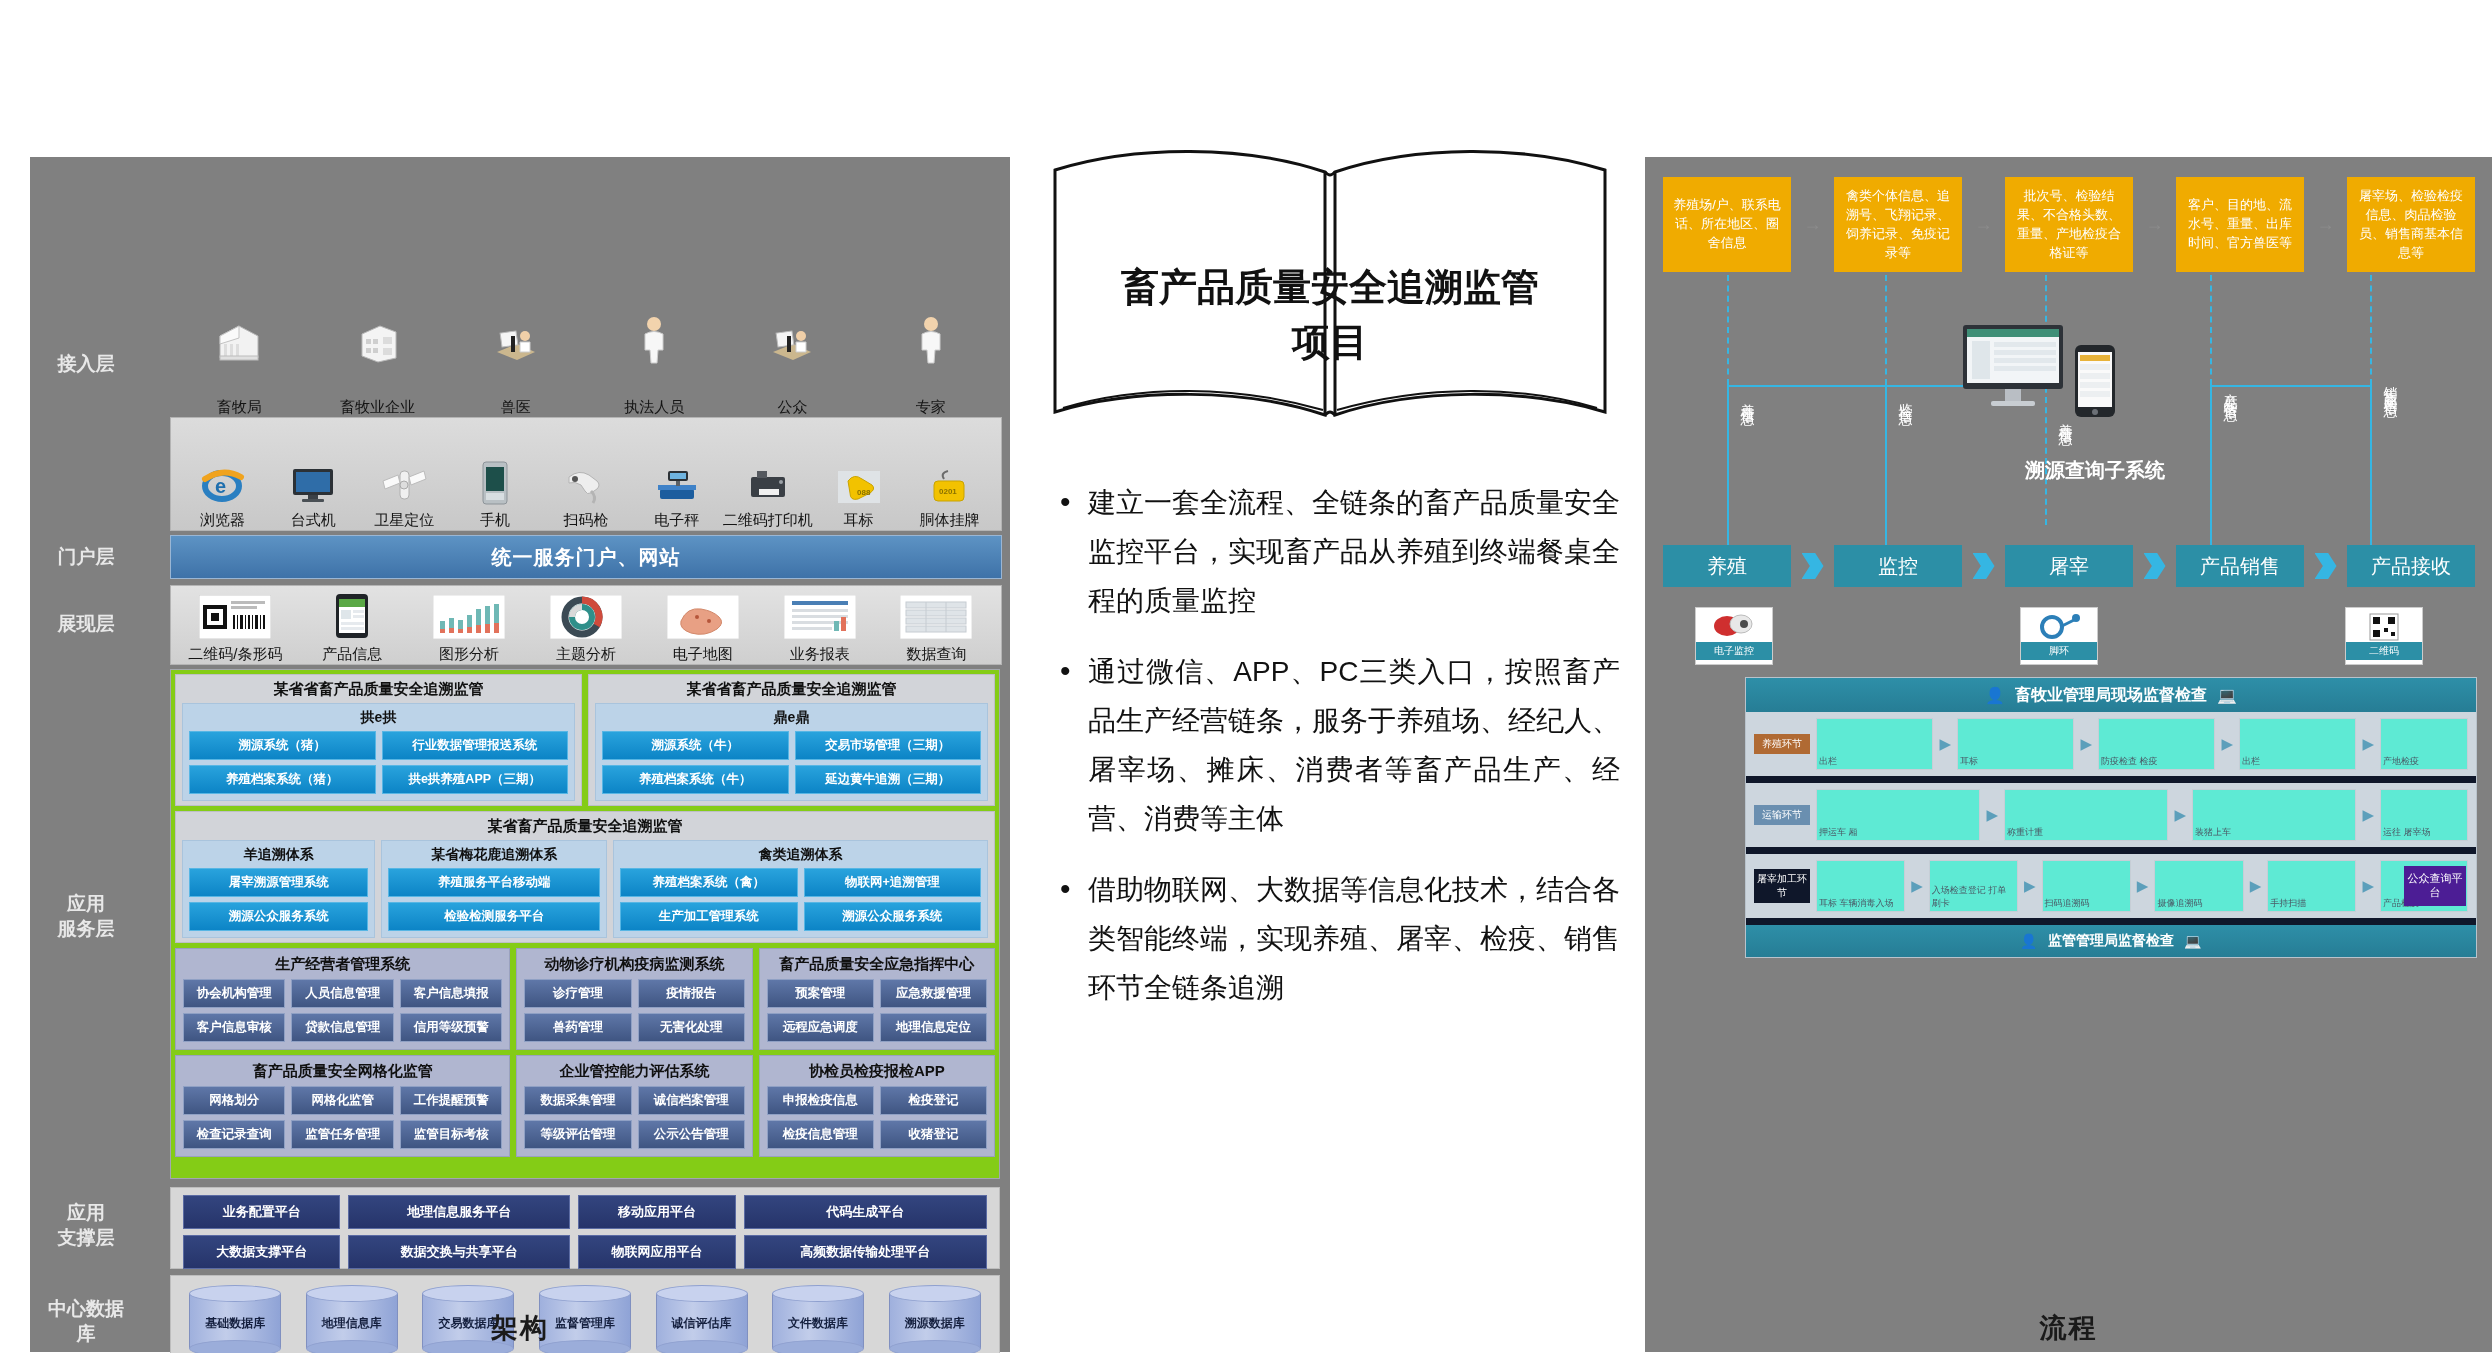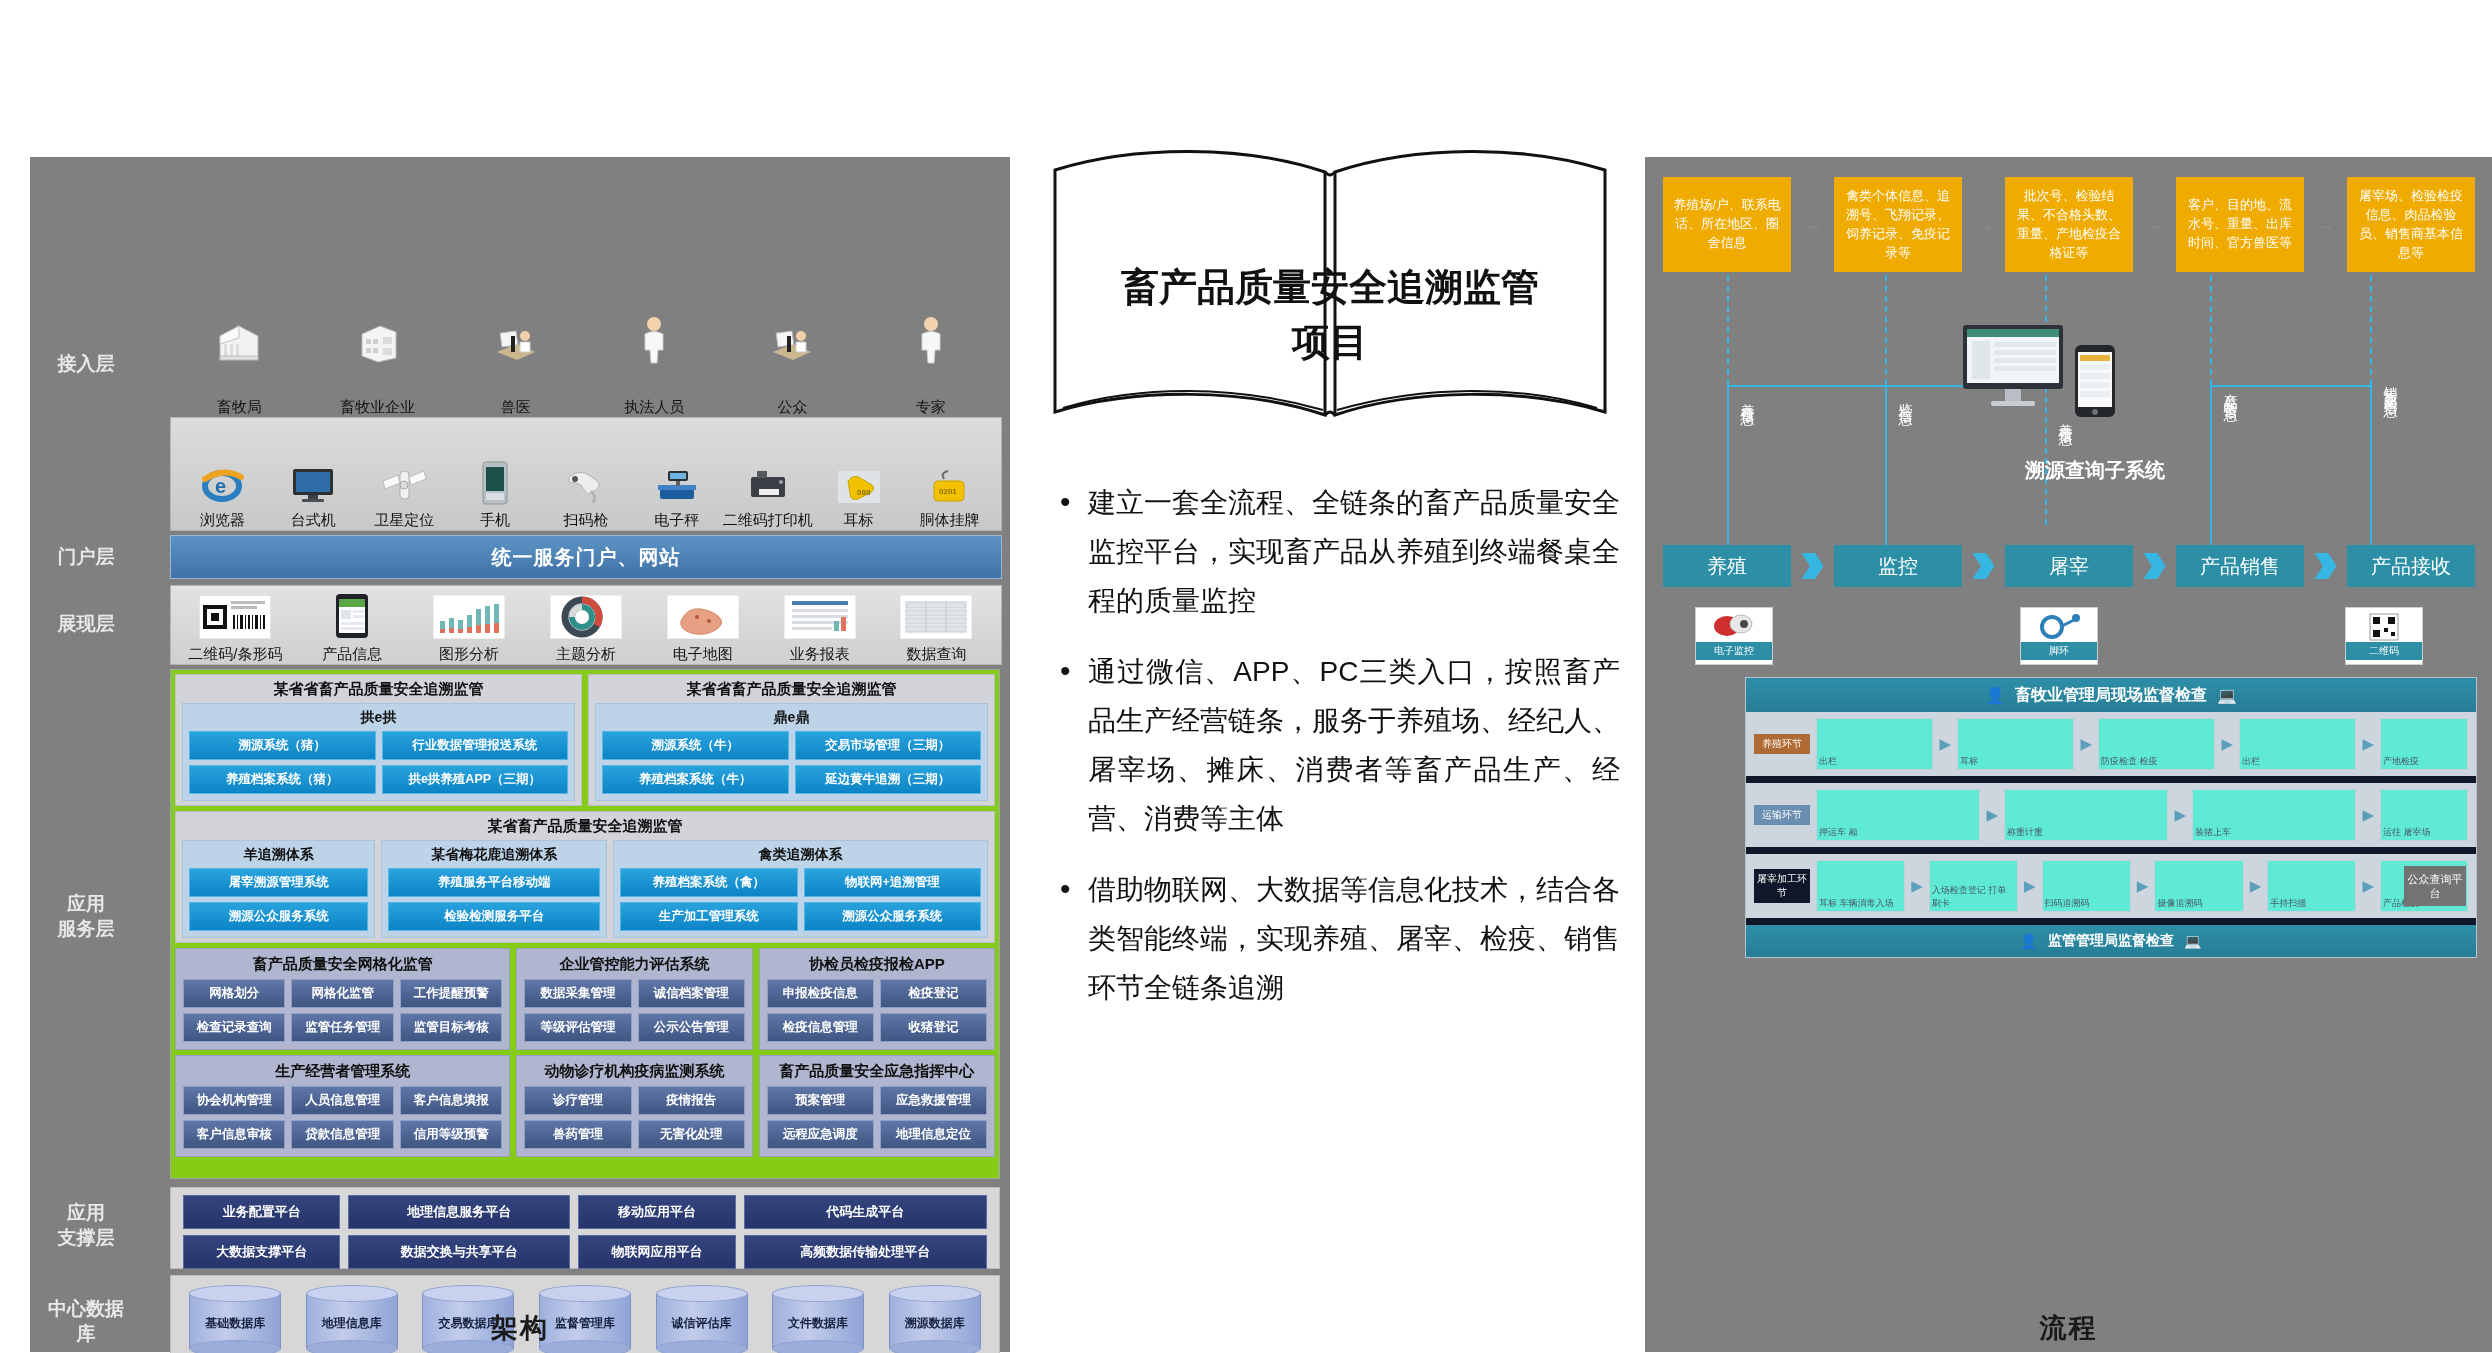--- a/index.html
+++ b/index.html
@@ -120,22 +120,22 @@
   .mon-tag{width:54px;flex:none;color:#fff;font-size:10px;text-align:center;padding:3px 1px;}
   .thumb{flex:1;height:50px;background:#5eead4;border:1px solid #c6ced6;position:relative;overflow:hidden;}
   .arw{color:#5c9fbb;font-size:15px;flex:none;}
   .mon-foot{height:32px;background:linear-gradient(#2e8fa8,#267d95);color:#fff;
      font-size:14px;font-weight:bold;display:flex;align-items:center;justify-content:center;gap:10px;}
 
   .round-ico{position:absolute;width:76px;height:56px;background:#fff;border:1px solid #ccc;
      display:flex;flex-direction:column;align-items:center;justify-content:center;}
   .round-cap{background:#2c8fa6;color:#fff;font-size:10px;width:100%;text-align:center;padding:2px 0;}
 
-  .pubq{position:absolute;right:10px;width:58px;background:#737373;color:#fff;font-size:11px;
-     text-align:center;padding:6px 2px;line-height:1.3;}
+  .pubq{position:absolute;right:10px;width:58px;background:#4c1d95;color:#fff;font-size:11px;
+     text-align:center;padding:6px 2px;line-height:1.3;font-family:Liberation Mono, monospace;}
 </style>
 </head>
 <body>
 
 <div class="panel" id="left-panel">
 
   <div class="layer-label" style="top:195px;">接入层</div>
   <div class="layer-label" style="top:388px;">门户层</div>
   <div class="layer-label" style="top:455px;">展现层</div>
   <div class="layer-label" style="top:735px;">应用</div>
@@ -460,20 +460,58 @@
             <div class="btn-c">物联网+追溯管理</div>
           </div>
           <div class="gridrow" style="margin-bottom:0;">
             <div class="btn-c">生产加工管理系统</div>
             <div class="btn-c">溯源公众服务系统</div>
           </div>
         </div>
       </div>
     </div>
 
+    <div style="display:flex;gap:6px;margin-top:5px;" id="group4-row">
+        <div class="grp2" style="flex: 1.45 1 0%;">
+          <div class="grp2-title">生产经营者管理系统</div>
+          <div class="gridrow">
+            <div class="btn-d">协会机构管理</div>
+            <div class="btn-d">人员信息管理</div>
+            <div class="btn-d">客户信息填报</div>
+          </div>
+          <div class="gridrow" style="margin-bottom:0">
+            <div class="btn-d">客户信息审核</div>
+            <div class="btn-d">贷款信息管理</div>
+            <div class="btn-d">信用等级预警</div>
+          </div>
+        </div>
+        <div class="grp2" style="flex: 1 1 0%;">
+          <div class="grp2-title">动物诊疗机构疫病监测系统</div>
+          <div class="gridrow">
+            <div class="btn-d">诊疗管理</div>
+            <div class="btn-d">疫情报告</div>
+          </div>
+          <div class="gridrow" style="margin-bottom:0">
+            <div class="btn-d">兽药管理</div>
+            <div class="btn-d">无害化处理</div>
+          </div>
+        </div>
+        <div class="grp2" style="flex: 1 1 0%;">
+          <div class="grp2-title">畜产品质量安全应急指挥中心</div>
+          <div class="gridrow">
+            <div class="btn-d">预案管理</div>
+            <div class="btn-d">应急救援管理</div>
+          </div>
+          <div class="gridrow" style="margin-bottom:0">
+            <div class="btn-d">远程应急调度</div>
+            <div class="btn-d">地理信息定位</div>
+          </div>
+        </div>
+      </div>
+
     <div style="display:flex;gap:6px;margin-top:5px;" id="group3-row">
         <div class="grp2" style="flex: 1.45 1 0%;">
           <div class="grp2-title">畜产品质量安全网格化监管</div>
           <div class="gridrow">
             <div class="btn-d">网格划分</div>
             <div class="btn-d">网格化监管</div>
             <div class="btn-d">工作提醒预警</div>
           </div>
           <div class="gridrow" style="margin-bottom:0">
             <div class="btn-d">检查记录查询</div>
@@ -494,58 +532,20 @@
         </div>
         <div class="grp2" style="flex: 1 1 0%;">
           <div class="grp2-title">协检员检疫报检APP</div>
           <div class="gridrow">
             <div class="btn-d">申报检疫信息</div>
             <div class="btn-d">检疫登记</div>
           </div>
           <div class="gridrow" style="margin-bottom:0">
             <div class="btn-d">检疫信息管理</div>
             <div class="btn-d">收猪登记</div>
-          </div>
-        </div>
-      </div>
-
-    <div style="display:flex;gap:6px;margin-top:5px;" id="group4-row">
-        <div class="grp2" style="flex: 1.45 1 0%;">
-          <div class="grp2-title">生产经营者管理系统</div>
-          <div class="gridrow">
-            <div class="btn-d">协会机构管理</div>
-            <div class="btn-d">人员信息管理</div>
-            <div class="btn-d">客户信息填报</div>
-          </div>
-          <div class="gridrow" style="margin-bottom:0">
-            <div class="btn-d">客户信息审核</div>
-            <div class="btn-d">贷款信息管理</div>
-            <div class="btn-d">信用等级预警</div>
-          </div>
-        </div>
-        <div class="grp2" style="flex: 1 1 0%;">
-          <div class="grp2-title">动物诊疗机构疫病监测系统</div>
-          <div class="gridrow">
-            <div class="btn-d">诊疗管理</div>
-            <div class="btn-d">疫情报告</div>
-          </div>
-          <div class="gridrow" style="margin-bottom:0">
-            <div class="btn-d">兽药管理</div>
-            <div class="btn-d">无害化处理</div>
-          </div>
-        </div>
-        <div class="grp2" style="flex: 1 1 0%;">
-          <div class="grp2-title">畜产品质量安全应急指挥中心</div>
-          <div class="gridrow">
-            <div class="btn-d">预案管理</div>
-            <div class="btn-d">应急救援管理</div>
-          </div>
-          <div class="gridrow" style="margin-bottom:0">
-            <div class="btn-d">远程应急调度</div>
-            <div class="btn-d">地理信息定位</div>
           </div>
         </div>
       </div>
   </div>
 
   <div class="support-area">
     <div style="display:flex;gap:8px;" id="support-row1">
         <div class="btn-n" style="flex: 1 1 0%;">业务配置平台</div>
         <div class="btn-n" style="flex: 1.45 1 0%;">地理信息服务平台</div>
         <div class="btn-n" style="flex: 1 1 0%;">移动应用平台</div>

